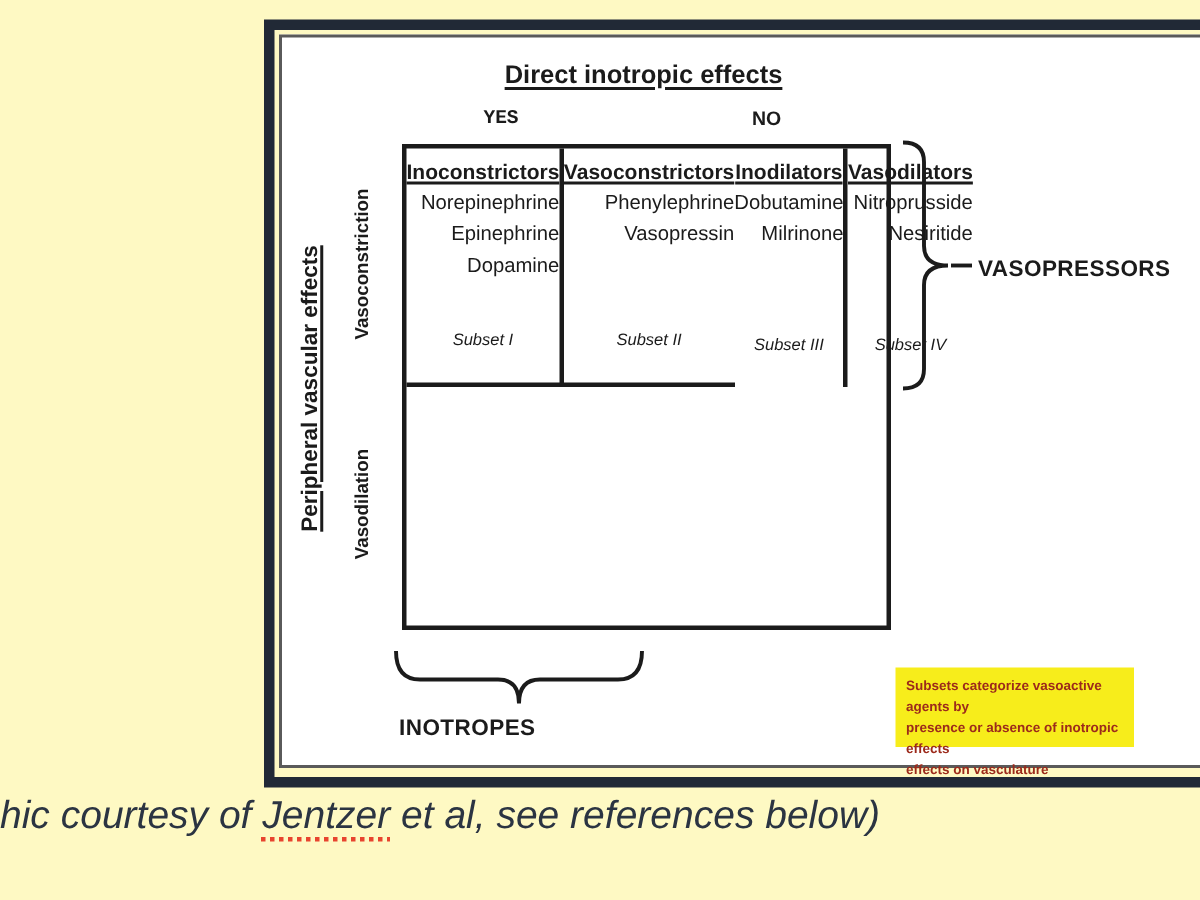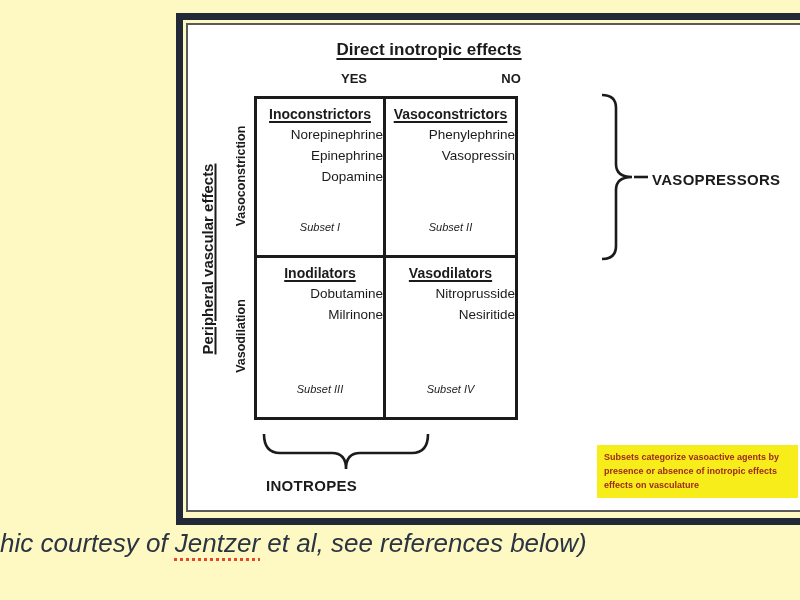--- a/index.html
+++ b/index.html
@@ -11,25 +11,25 @@
   .screen{position:relative; width:800px; height:600px; background:#fef9c3; overflow:hidden; color:var(--ink);}
 
   .frame-outer{position:absolute; left:176px; top:13px; width:648px; height:512px;
     border:7px solid var(--frame);}
   .frame-inner{position:absolute; left:186px; top:23px; width:630px; height:489px;
     border:2px solid var(--inner-border); background:#fff;}
 
   .fig-title{position:absolute; left:266px; top:40px; width:326px; text-align:center;
     font-size:17px; font-weight:bold; text-decoration:underline; text-decoration-thickness:2px; text-underline-offset:3px;}
   .col-head{position:absolute; top:71px; font-size:13px; font-weight:bold; text-align:center;}
-  .col-yes{left:272px; width:164px;}
+  .col-yes{left:252px; width:164px;font-family:Liberation Mono, monospace;}
   .col-no{left:430px; width:162px;}
 
-  .matrix{position:absolute; left:254px; top:96px; width:264px; height:324px;
-    border:3px solid var(--ink); display:grid; grid-template-columns:1fr 1fr; grid-template-rows:1fr 1fr;}
+  .matrix{position:absolute; left:268px; top:96px; width:326px; height:324px;
+    border:3px solid var(--ink); display:grid; grid-template-columns:1fr 1fr 1fr 1fr; grid-template-rows:1fr 1fr;}
   .cell{position:relative; text-align:center; padding-top:7px;}
   .cell.c-tl, .cell.c-bl{border-right:3px solid var(--ink);}
   .cell.c-tl, .cell.c-tr{border-bottom:3px solid var(--ink);}
   .cell h3{font-size:14px; font-weight:bold; text-decoration:underline; text-decoration-thickness:1.5px;
     text-underline-offset:2px; margin-bottom:2px;}
   .drug{font-size:13.5px; line-height:21px;text-align:right;}
   .subset{position:absolute; bottom:22px; left:0; width:100%; font-style:italic; font-weight:400; font-size:11px;}
 
   .rot{position:absolute; white-space:nowrap; transform:translate(-50%,-50%) rotate(-90deg);}
   .axis-label{left:207px; top:259px; font-size:15px; font-weight:bold;
@@ -37,21 +37,21 @@
   .row-top{left:241px; top:176px; font-size:12.5px; font-weight:bold;}
   .row-bottom{left:241px; top:336px; font-size:12.5px; font-weight:bold;}
 
   .brace{position:absolute; color:var(--ink);}
   .brace-right{left:598px; top:92px;}
   .brace-bottom{left:256px; top:432px;}
   .vasopressors{position:absolute; left:652px; top:171px; font-size:15px; font-weight:bold; letter-spacing:.3px;}
   .inotropes{position:absolute; left:266px; top:477px; width:164px; 
     font-size:15px; font-weight:bold; letter-spacing:.3px;}
 
-  .note{position:absolute; left:597px; top:445px; width:201px; height:53px; background:var(--note-bg);
+  .note{position:absolute; left:597px; top:445px; width:159px; height:53px; background:var(--note-bg);
     color:var(--note-text); font-size:9px; font-weight:600; line-height:14px; padding:5px 7px; text-align:left;}
 
   .caption{position:absolute; left:0px; top:528px; width:800px; font-size:26px; font-style:italic;
     color:var(--caption); white-space:nowrap;}
   .caption .squiggle{text-decoration:underline; text-decoration-style:dotted;
     text-decoration-color:var(--squiggle); text-decoration-thickness:3px; text-underline-offset:6px;}
 </style>
 </head>
 <body>
 

